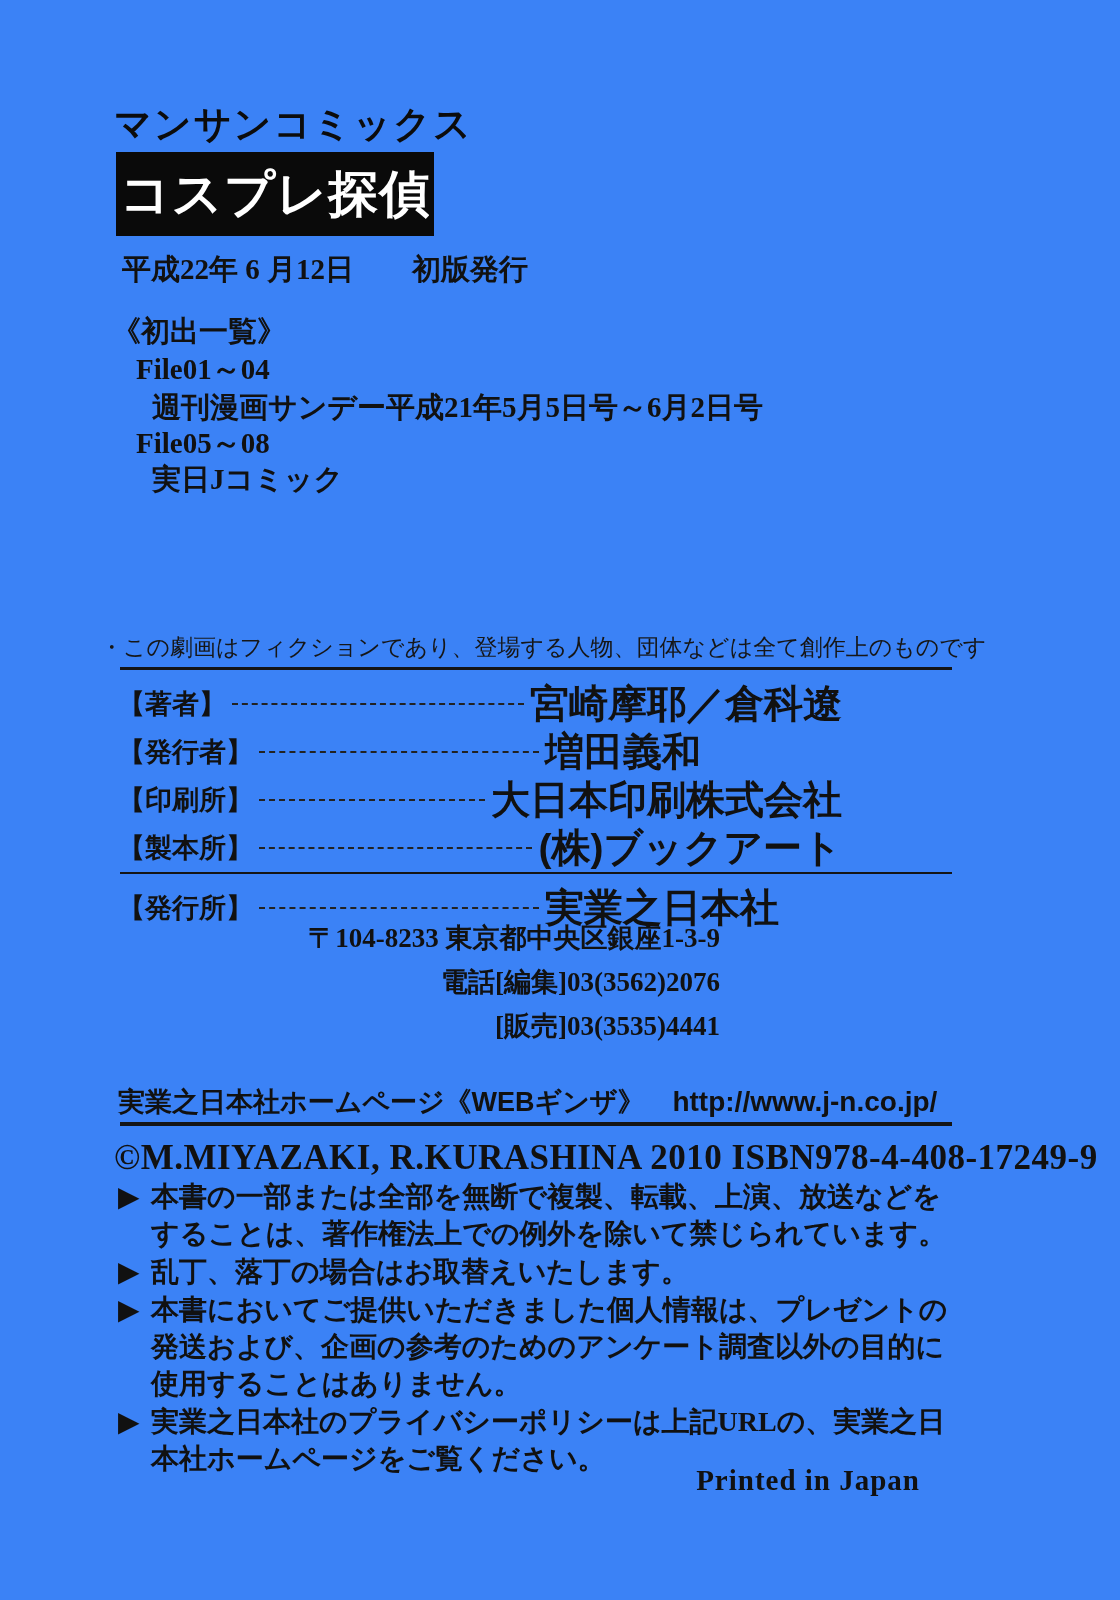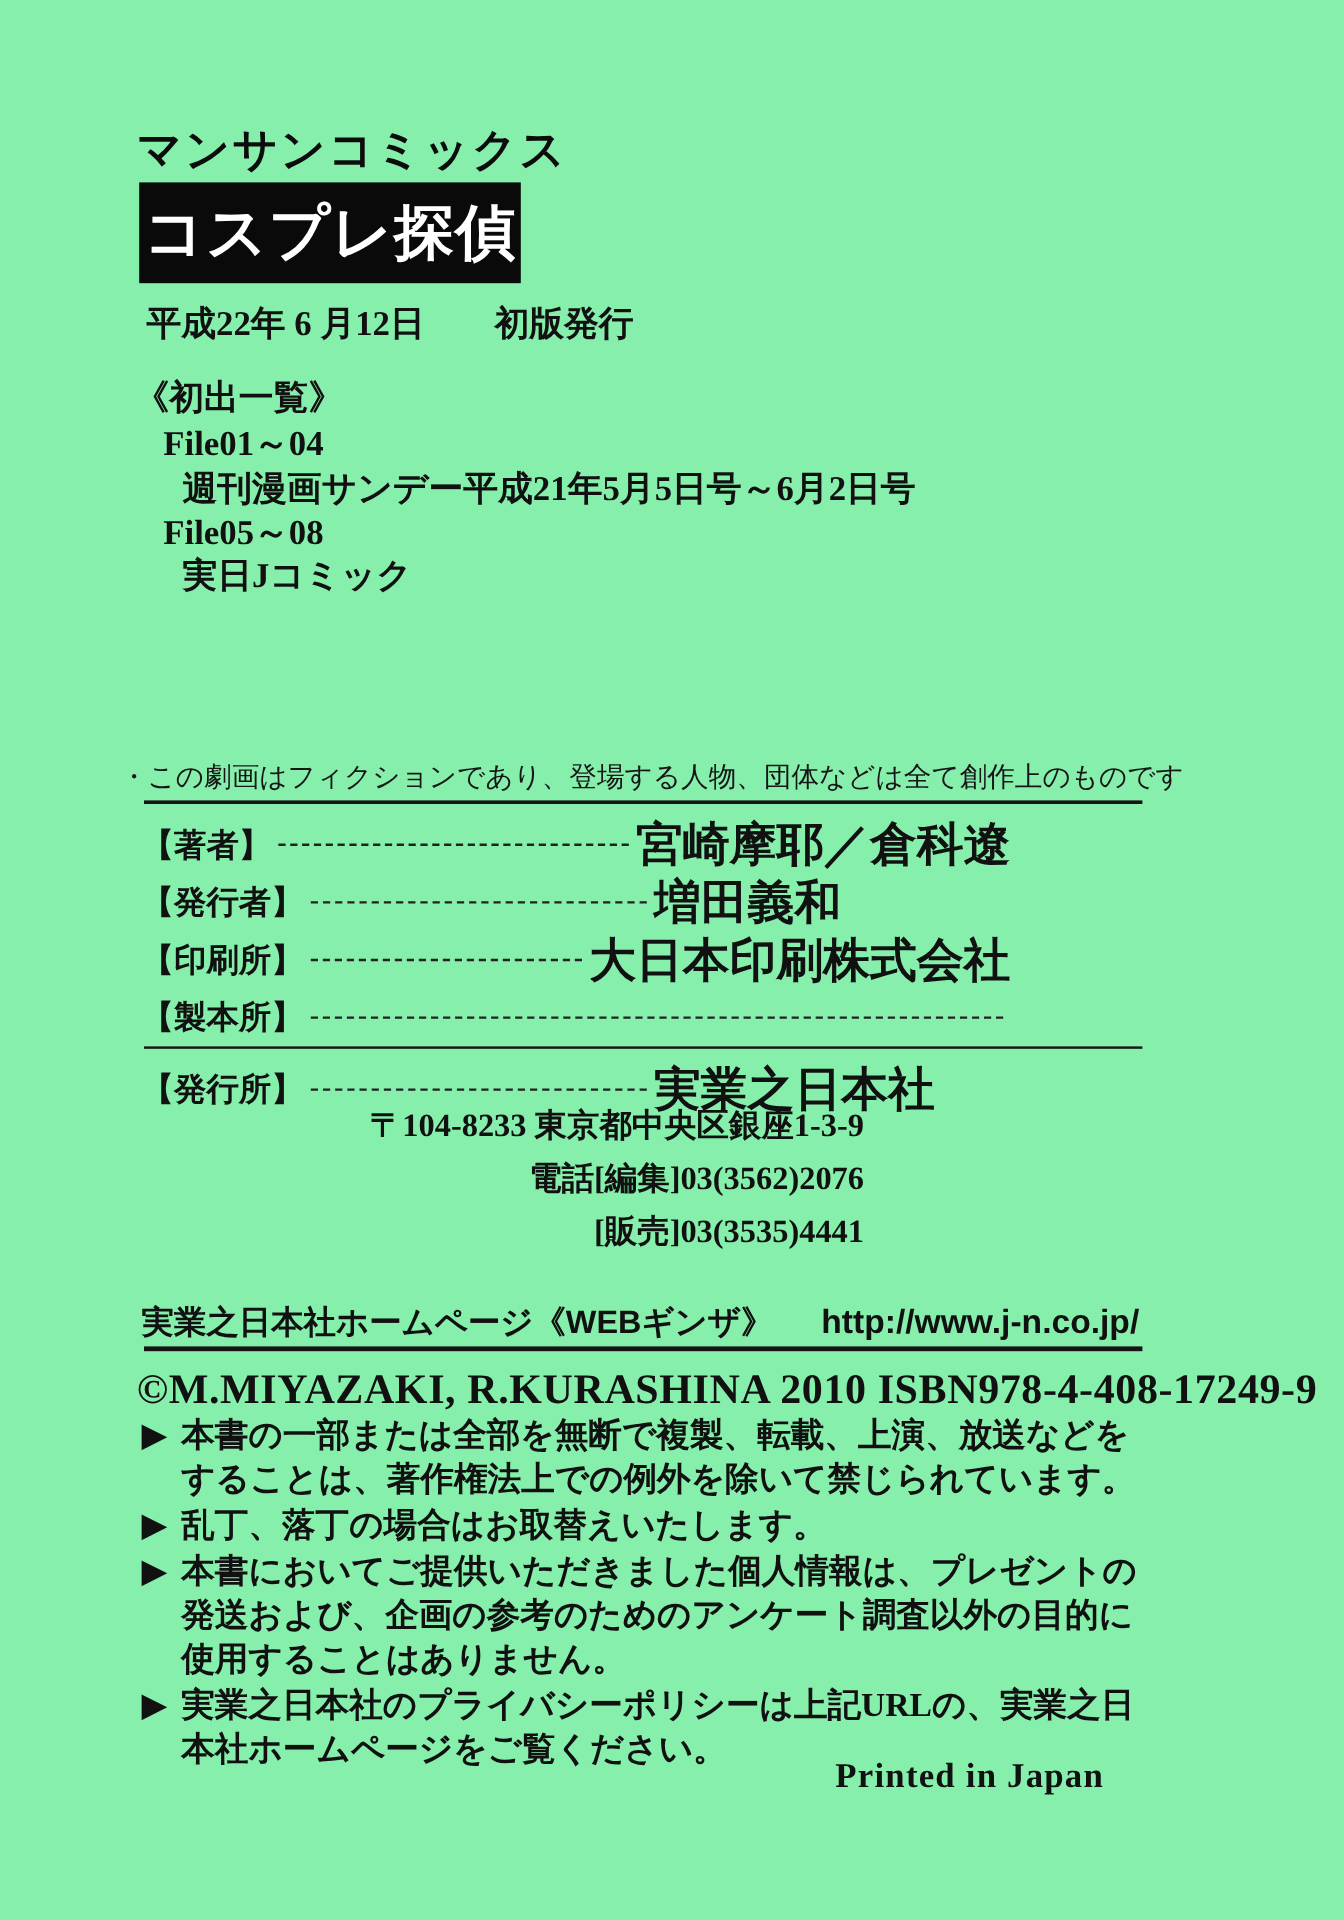--- a/index.html
+++ b/index.html
@@ -1,20 +1,20 @@
 <!DOCTYPE html>
 <html lang="ja"><head>
 <meta charset="utf-8">
 <style>
   html,body{margin:0;padding:0;background:#e8e8e8;}
   .page{
     position:relative;
     width:1120px;height:1600px;
     margin:0 auto;
-    background:#86efac;
+    background:#3b82f6;
     color:#111;
     font-family:"Liberation Serif","DejaVu Serif",serif;
     overflow:hidden;
   }
   .abs{position:absolute;}
 
   
   .series-logo{
     left:114px;top:100px;
     font-family:"DejaVu Sans","Liberation Sans",sans-serif;
@@ -66,21 +66,21 @@
   .addr{left:118px;width:602px;text-align:right;font-size:27px;font-weight:bold;white-space:nowrap;}
   .addr1{top:920px;}
   .addr2{top:964px;}
   .addr3{top:1008px;}
 
   .homepage{
     left:118px;top:1084px;width:840px;
     font-family:"Liberation Sans","DejaVu Sans",sans-serif;
     font-size:27px;font-weight:bold;white-space:nowrap;
   }
-  .homepage .url{margin-left:40px;font-size:28px;}
+  .homepage .url{margin-left:28px;font-size:28px;}
 
   .copyright{left:114px;top:1138px;font-size:35px;font-weight:bold;letter-spacing:0.5px;white-space:nowrap;}
 
   .notices{left:118px;top:1178px;width:846px;}
   .notice{
     font-size:28px;font-weight:bold;line-height:37px;
     text-indent:-33px;padding-left:33px;margin:0 0 1px 0;
   }
   .notice .mk{display:inline-block;text-indent:0;width:33px;}
 
@@ -120,20 +120,21 @@
       <span class="val">増田義和</span>
     </div>
     <div class="crow">
       <span class="lab">【印刷所】</span>
       <span class="lead"></span>
       <span class="val">大日本印刷株式会社</span>
     </div>
     <div class="crow">
       <span class="lab">【製本所】</span>
       <span class="lead"></span>
+      <span class="val">(株)ブックアート</span>
     </div>
   </div>
 
   <div class="abs rule rule2"></div>
 
   <div class="abs credits pubrow">
     <div class="crow">
       <span class="lab">【発行所】</span>
       <span class="lead"></span>
       <span class="val">実業之日本社</span>

